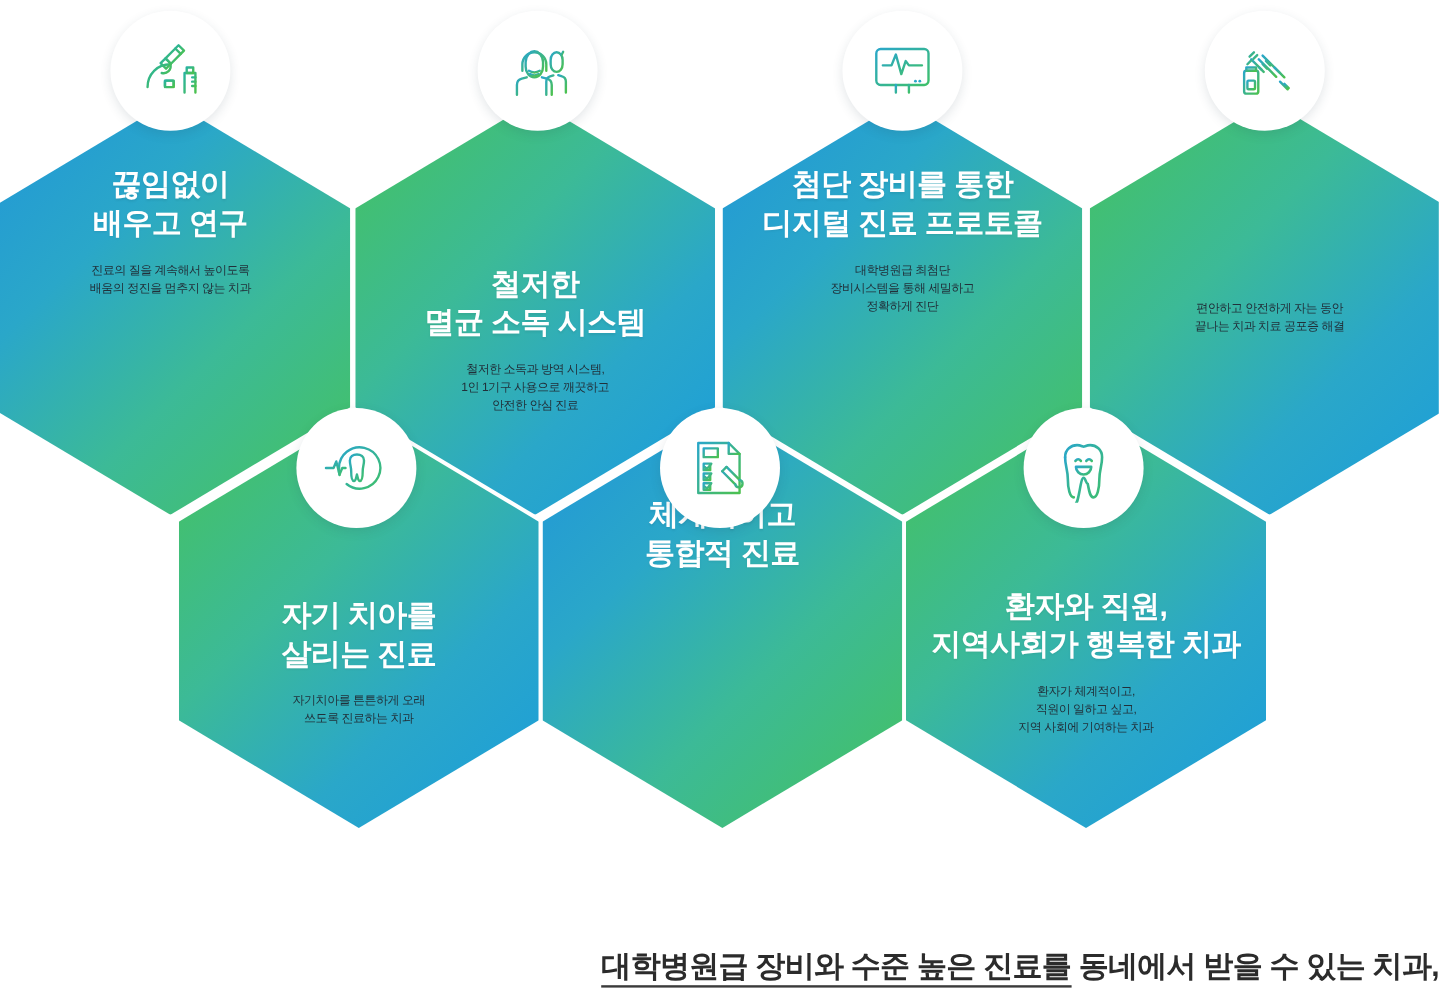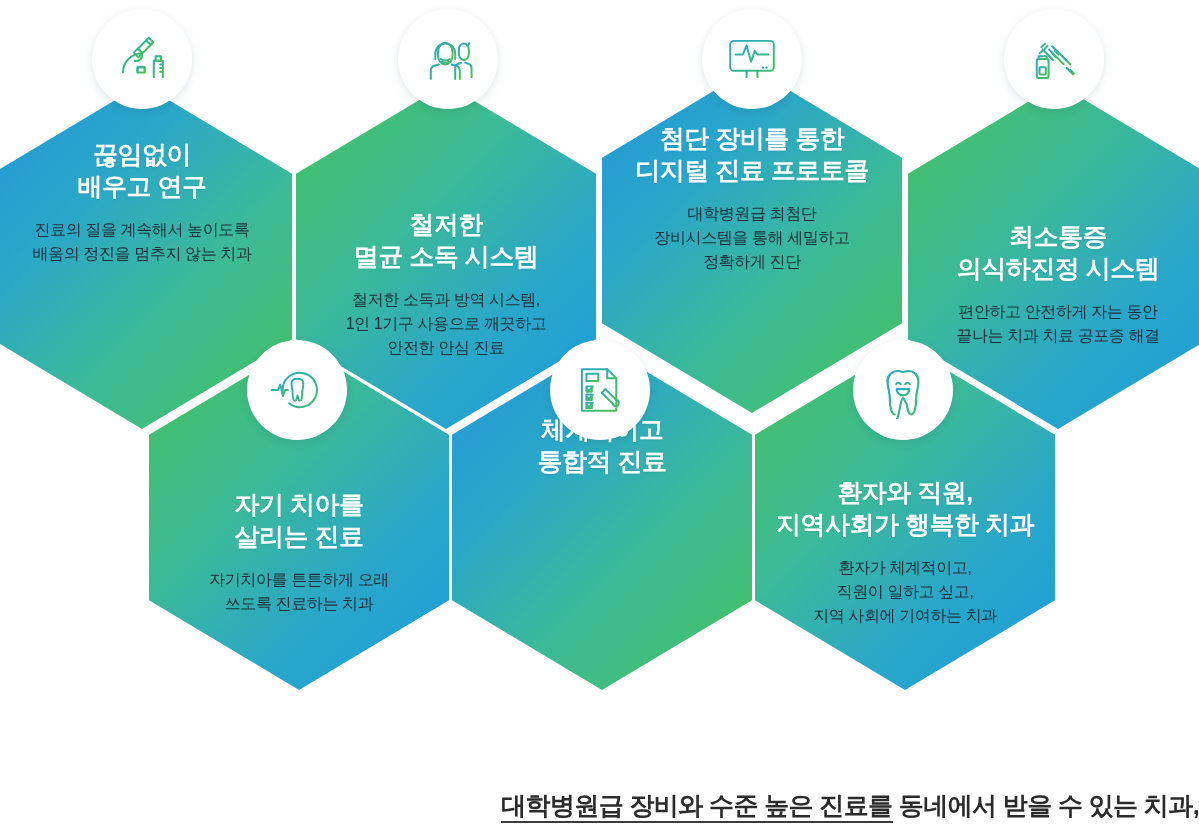--- a/index.html
+++ b/index.html
@@ -30,21 +30,21 @@
     color:#ffffff;
     font-weight:bold;
     font-size:25px;
     line-height:1.28;
     letter-spacing:-0.5px;
     white-space:pre-line;
     text-shadow:0 1px 2px rgba(0,0,0,.07);
   }
   .hex .desc{
     color:#21303a;
-    font-size:16px;
+    font-size:10px;
     line-height:1.5;
     letter-spacing:-0.4px;
     white-space:pre-line;
     font-weight:500;
   }
 
   
   .row1 .title{margin-top:54px;}
   .row1 .desc{margin-top:16px;}
   .row2 .title{margin-top:68px;}
@@ -92,31 +92,29 @@
   </div>
 
   <div class="hex bg-gb row1" style="left:296px;top:84px;">
     <div class="title">철저한
 멸균 소독 시스템</div>
     <div class="desc">철저한 소독과 방역 시스템,
 1인 1기구 사용으로 깨끗하고
 안전한 안심 진료</div>
   </div>
 
-  <div class="hex bg-bg row1" style="left:602px;top:68px;">
+  <div class="hex bg-bg row1" style="left:602px;top:84px;">
     <div class="title">첨단 장비를 통한
 디지털 진료 프로토콜</div>
     <div class="desc">대학병원급 최첨단
 장비시스템을 통해 세밀하고
 정확하게 진단</div>
   </div>
 
   <div class="hex bg-gb row1" style="left:908px;top:84px;">
-    <div class="title">최소통증
-의식하진정 시스템</div>
     <div class="desc">편안하고 안전하게 자는 동안
 끝나는 치과 치료 공포증 해결</div>
   </div>
 
   <div class="hex bg-gb row2" style="left:149px;top:345px;">
     <div class="title">자기 치아를
 살리는 진료</div>
     <div class="desc">자기치아를 튼튼하게 오래
 쓰도록 진료하는 치과</div>
   </div>

